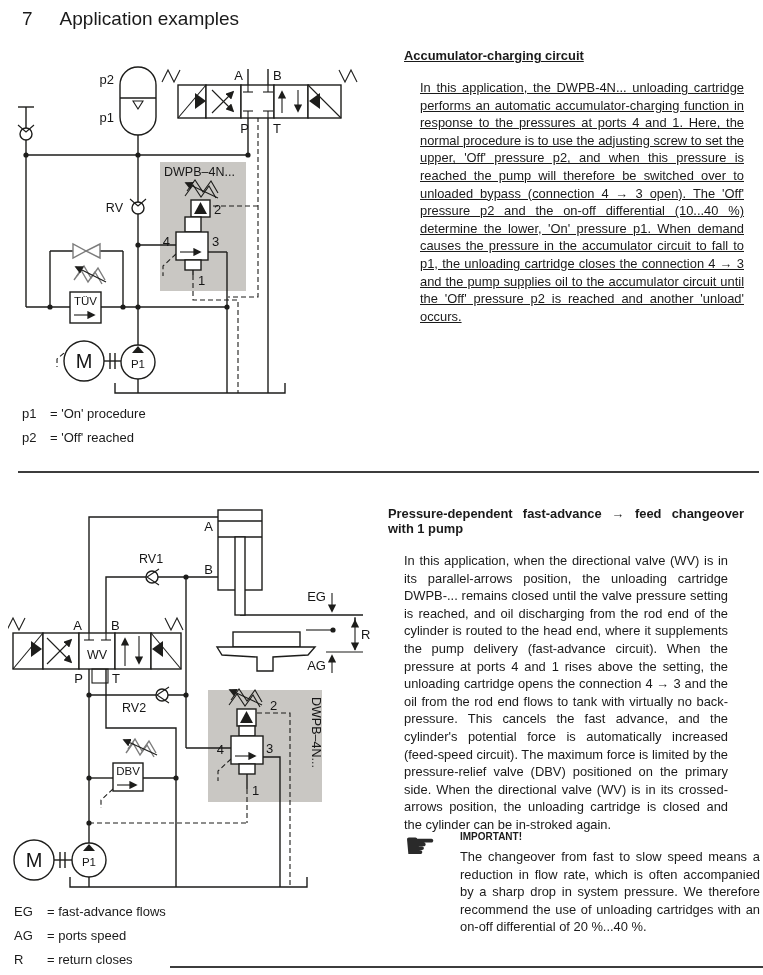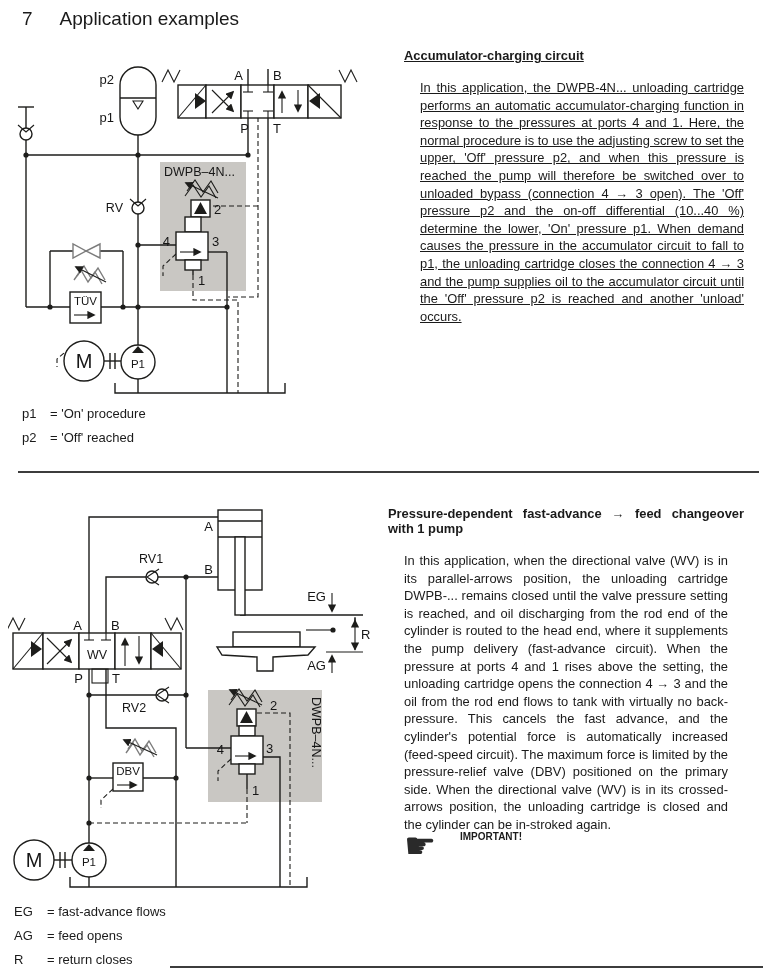--- a/index.html
+++ b/index.html
@@ -353,35 +353,36 @@
     </g>
   </svg>
 
   <div class="legend" style="left:14px;top:904px;">
     <div class="row">
       <span class="lk" style="width:33px;">EG</span>
       <span>= fast-advance flows</span>
     </div>
     <div class="row">
       <span class="lk" style="width:33px;">AG</span>
-      <span>= feed opens</span>
+      <span>= ports speed</span>
     </div>
     <div class="row">
       <span class="lk" style="width:33px;">R</span>
       <span>= return closes</span>
     </div>
   </div>
 
   <div class="col" style="left:388px;top:506px;">
     <h3>Pressure-dependent fast-advance → feed changeover with 1 pump</h3>
     <p>In this application, when the directional valve (WV) is in its parallel-arrows position, the unloading cartridge DWPB-... remains closed until the valve pressure setting is reached, and oil discharging from the rod end of the cylinder is routed to the head end, where it supplements the pump delivery (fast-advance circuit). When the pressure at ports 4 and 1 rises above the setting, the unloading cartridge opens the connection 4 → 3 and the oil from the rod end flows to tank with virtually no back-pressure. This cancels the fast advance, and the cylinder's potential force is automatically increased (feed-speed circuit). The maximum force is limited by the pressure-relief valve (DBV) positioned on the primary side. When the directional valve (WV) is in its crossed-arrows position, the unloading cartridge is closed and the cylinder can be in-stroked again.</p>
   </div>
 
   <div class="imp">
     <div class="hand">☛</div>
     <div class="it">
       <h4>IMPORTANT!</h4>
+      <p>The changeover from fast to slow speed means a reduction in flow rate, which is often accompanied by a sharp drop in system pressure. We therefore recommend the use of unloading cartridges with an on-off differential of 20 %...40 %.</p>
     </div>
   </div>
 
   <div class="hr" style="left:170px;top:966px;width:593px;"></div>
 
 </div>
 
 </body></html>

